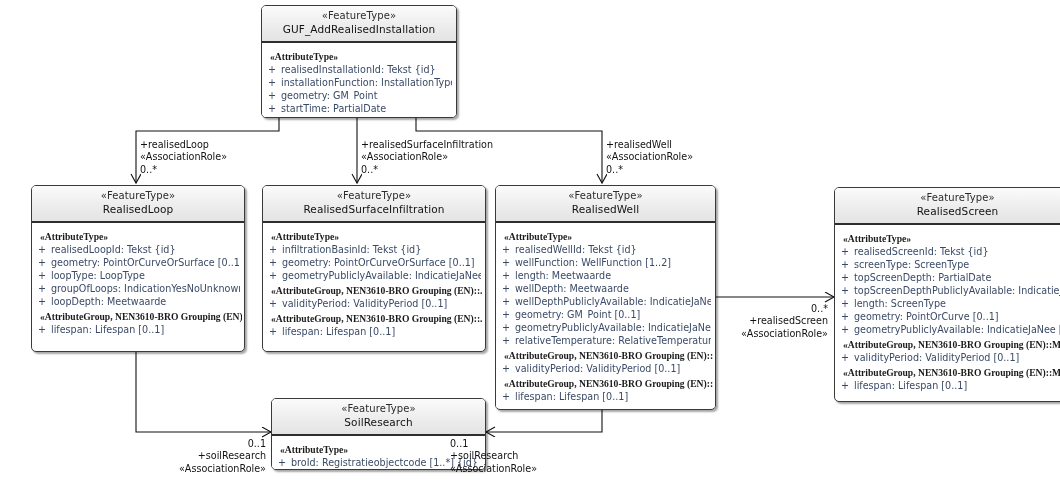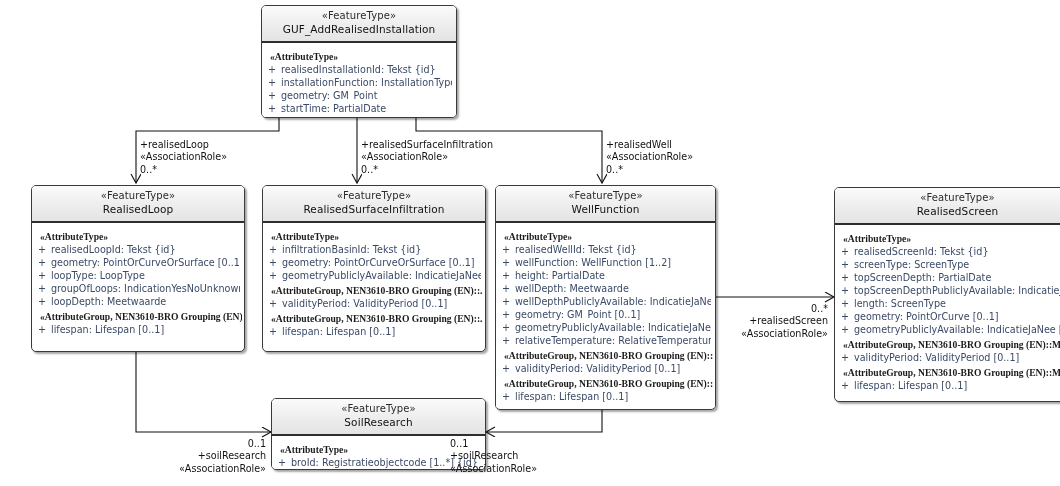--- a/index.html
+++ b/index.html
@@ -223,35 +223,35 @@
       <div class="attr">
         <span class="vis">+</span>
         <span class="sig">lifespan: Lifespan [0..1]</span>
       </div>
     </div>
   </div>
 
   <div class="uml-class" style="left:469px; top:185px; width:221px; height:225px;">
     <div class="cls-header">
       <div class="stereo">«FeatureType»</div>
-      <div class="cls-name">WellFunction</div>
+      <div class="cls-name">RealisedWell</div>
     </div>
     <div class="cls-body">
       <div class="grp">«AttributeType»</div>
       <div class="attr">
         <span class="vis">+</span>
         <span class="sig">realisedWellId: Tekst {id}</span>
       </div>
       <div class="attr">
         <span class="vis">+</span>
         <span class="sig">wellFunction: WellFunction [1..2]</span>
       </div>
       <div class="attr">
         <span class="vis">+</span>
-        <span class="sig">height: PartialDate</span>
+        <span class="sig">length: Meetwaarde</span>
       </div>
       <div class="attr">
         <span class="vis">+</span>
         <span class="sig">wellDepth: Meetwaarde</span>
       </div>
       <div class="attr">
         <span class="vis">+</span>
         <span class="sig">wellDepthPubliclyAvailable: IndicatieJaNee [0..1]</span>
       </div>
       <div class="attr">

